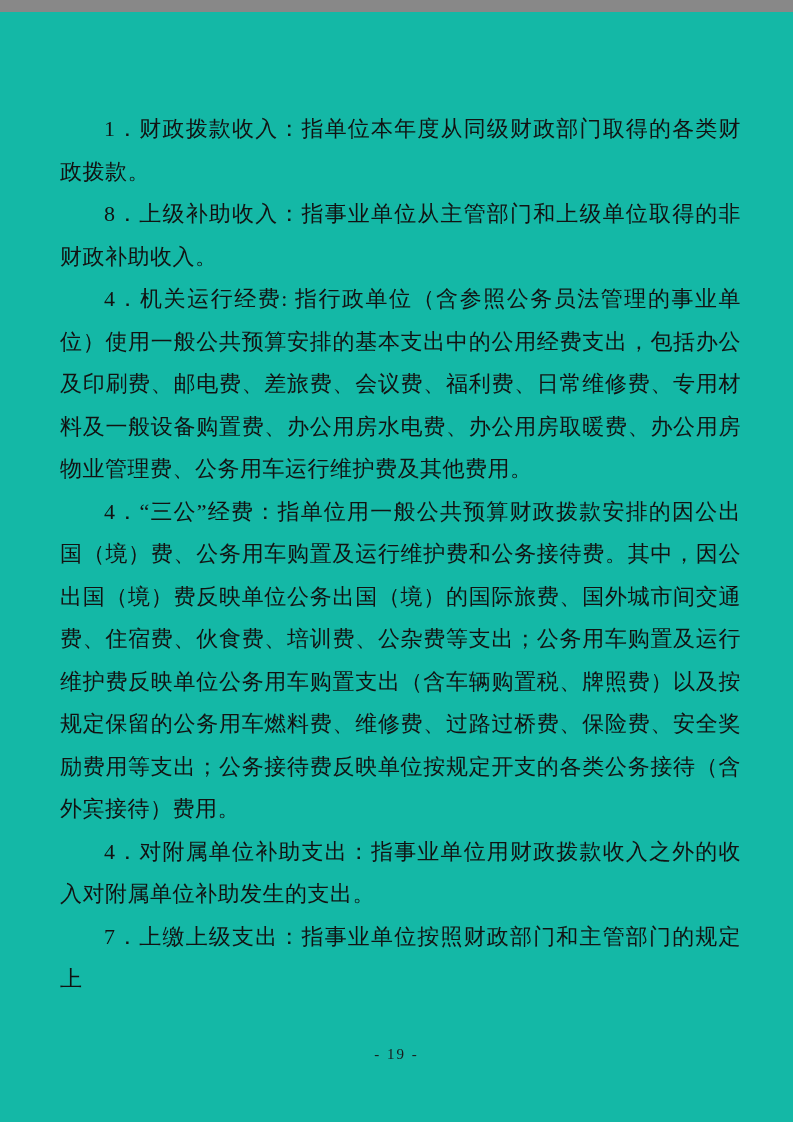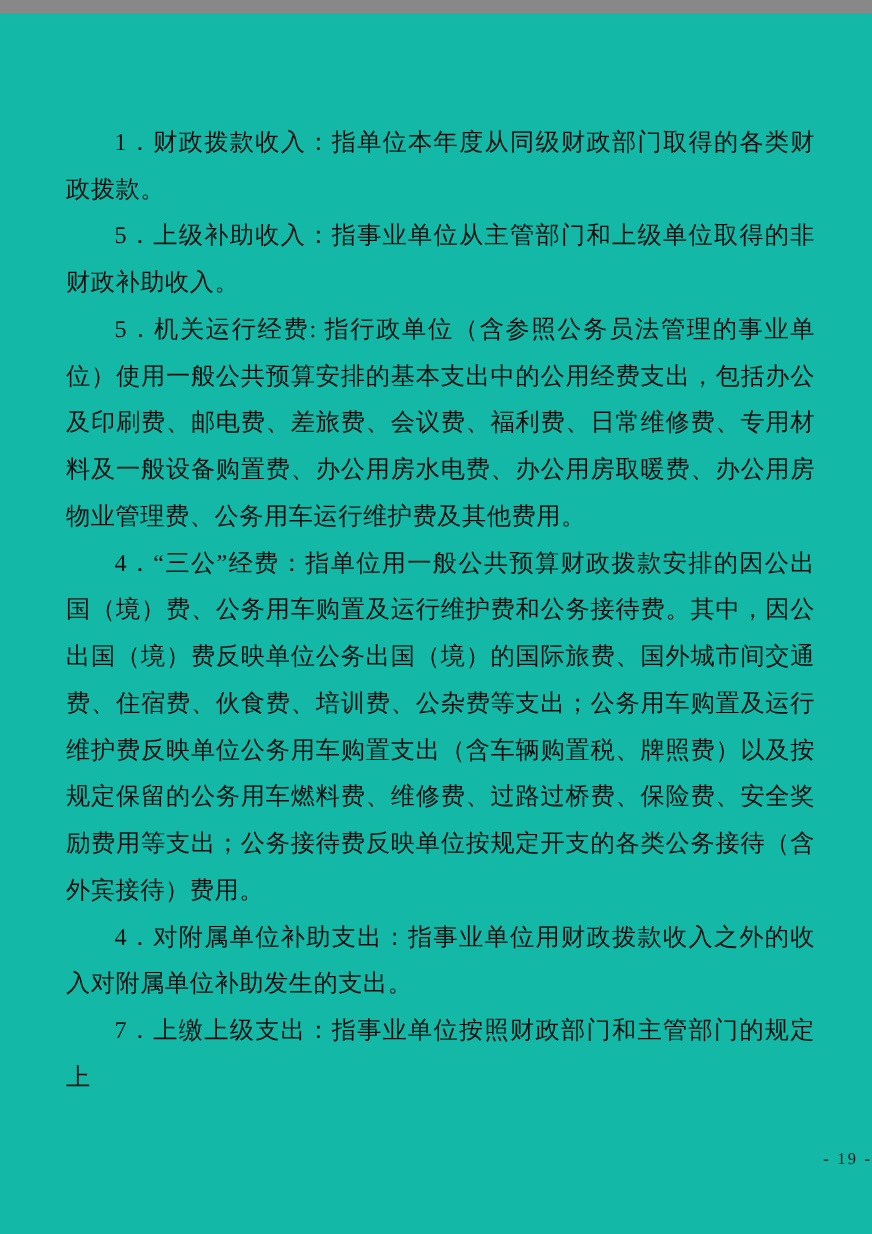--- a/index.html
+++ b/index.html
@@ -26,33 +26,33 @@
     text-align: justify;
     text-indent: 2em;
     font-kerning: none;
     letter-spacing: 0.5px;
   }
   .page-footer {
     position: absolute;
     top: 1034px;
     left: 0;
     width: 100%;
-    text-align: right;
+    text-align: center;
     font-size: 15px;
     color: #1a1a1a;
     letter-spacing: 2px;
     font-family: "Liberation Serif", "DejaVu Serif", serif;
   }
 </style>
 </head>
 <body>
 
 <div class="page">
   <div class="doc-body">
       <p>1．财政拨款收入：指单位本年度从同级财政部门取得的各类财政拨款。</p>
-      <p>5．上级补助收入：指事业单位从主管部门和上级单位取得的非财政补助收入。</p>
-      <p>5．机关运行经费: 指行政单位（含参照公务员法管理的事业单位）使用一般公共预算安排的基本支出中的公用经费支出，包括办公及印刷费、邮电费、差旅费、会议费、福利费、日常维修费、专用材料及一般设备购置费、办公用房水电费、办公用房取暖费、办公用房物业管理费、公务用车运行维护费及其他费用。</p>
+      <p>8．上级补助收入：指事业单位从主管部门和上级单位取得的非财政补助收入。</p>
+      <p>4．机关运行经费: 指行政单位（含参照公务员法管理的事业单位）使用一般公共预算安排的基本支出中的公用经费支出，包括办公及印刷费、邮电费、差旅费、会议费、福利费、日常维修费、专用材料及一般设备购置费、办公用房水电费、办公用房取暖费、办公用房物业管理费、公务用车运行维护费及其他费用。</p>
       <p>4．“三公”经费：指单位用一般公共预算财政拨款安排的因公出国（境）费、公务用车购置及运行维护费和公务接待费。其中，因公出国（境）费反映单位公务出国（境）的国际旅费、国外城市间交通费、住宿费、伙食费、培训费、公杂费等支出；公务用车购置及运行维护费反映单位公务用车购置支出（含车辆购置税、牌照费）以及按规定保留的公务用车燃料费、维修费、过路过桥费、保险费、安全奖励费用等支出；公务接待费反映单位按规定开支的各类公务接待（含外宾接待）费用。</p>
       <p>4．对附属单位补助支出：指事业单位用财政拨款收入之外的收入对附属单位补助发生的支出。</p>
       <p>7．上缴上级支出：指事业单位按照财政部门和主管部门的规定上</p>
     </div>
   <div class="page-footer">- 19 -</div>
 </div>
 
 </body></html>

